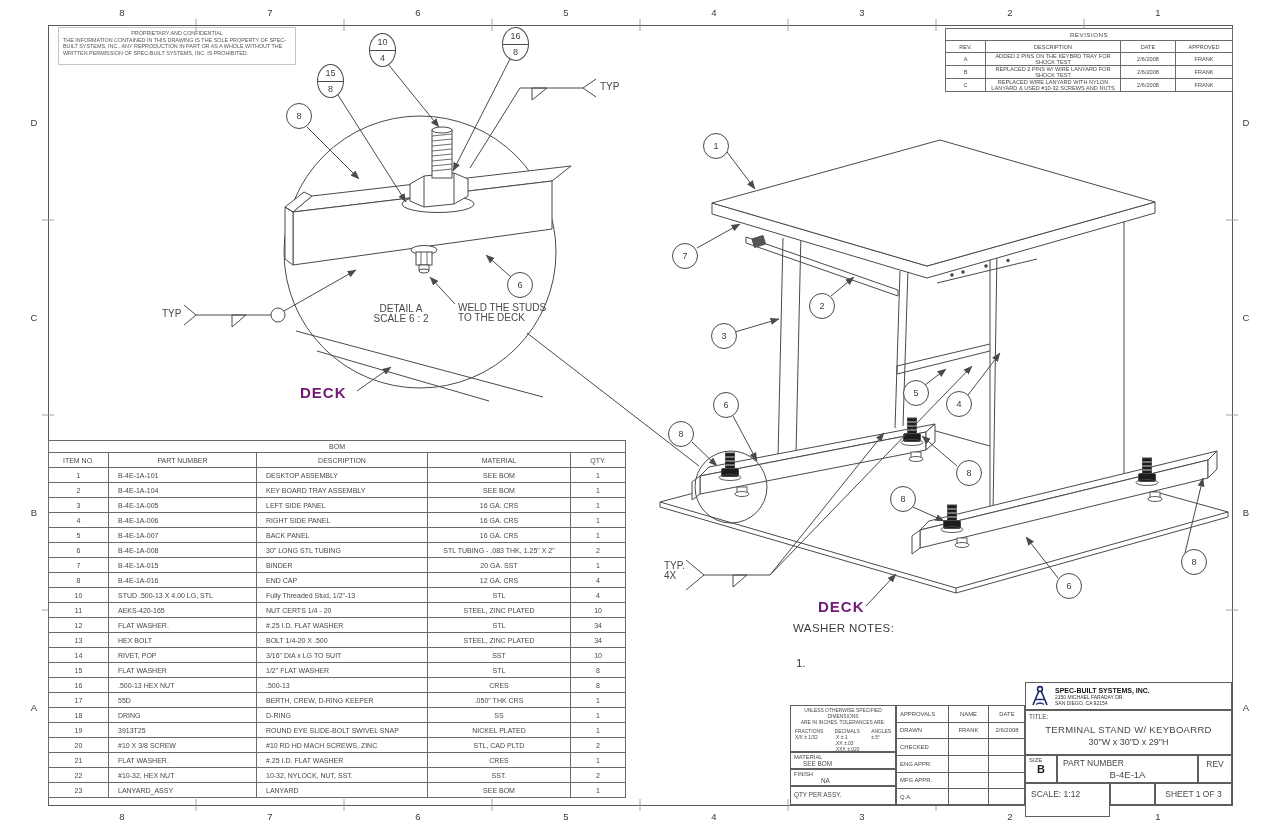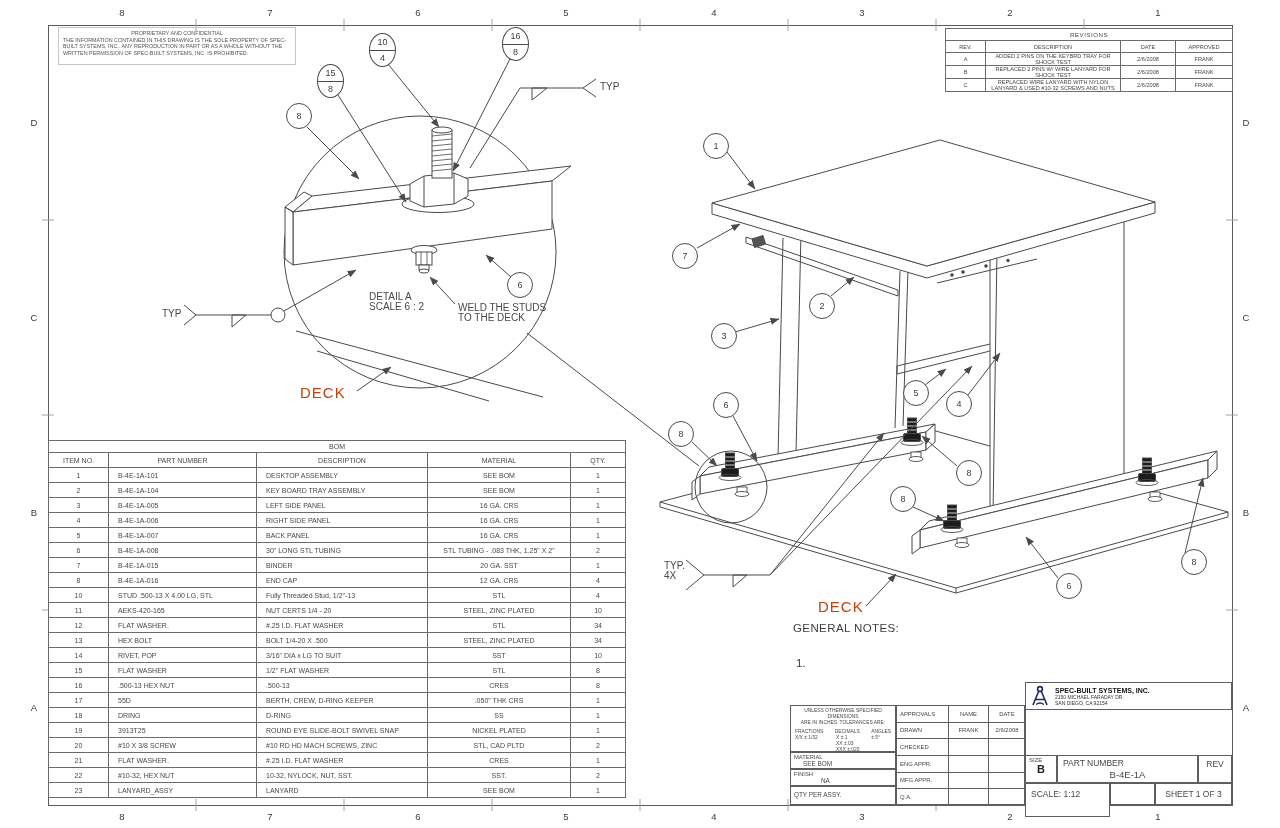--- a/index.html
+++ b/index.html
@@ -34,21 +34,21 @@
   .bom-table .hdr td { height:15px; }
   .bom-table td.l { text-align:left; padding-left:9px; }
 
   
   .balloon { position:absolute; width:26px; height:26px; border:1px solid #4a4a4a; border-radius:50%; background:#fff; display:flex; align-items:center; justify-content:center; font-size:9px; color:#3c3c3c; z-index:3; }
   .balloon2 { position:absolute; width:27px; height:34px; border:1px solid #4a4a4a; border-radius:50%; background:#fff; display:flex; flex-direction:column; font-size:9px; color:#3c3c3c; z-index:3; }
   .balloon2 span { flex:1; display:flex; align-items:center; justify-content:center; }
   .balloon2 span:first-child { border-bottom:1px solid #4a4a4a; }
 
   .lbl { position:absolute; z-index:3; color:#474747; }
-  .deckl { font-size:15px; font-weight:normal; letter-spacing:1px; color:#c2410c; }
+  .deckl { font-size:15px; font-weight:bold; letter-spacing:1px; color:#701a75; }
   .s8 { font-size:10px; line-height:10px; }
   .notes-h { font-size:11.5px; letter-spacing:.4px; color:#3d3d3d; }
   .notes-t { font-size:11.5px; line-height:14px; color:#3d3d3d; }
 
   
   .tb-box { position:absolute; border:1px solid #5e5e5e; background:#fff; z-index:2; color:#474747; }
   .logo-row { display:flex; align-items:center; gap:5px; padding:2px 4px; }
   .logo-name { font-size:7px; font-weight:bold; color:#111; }
   .logo-addr { font-size:5px; color:#333; line-height:6px; }
   .tolbox { font-size:4.9px; line-height:6px; text-align:center; padding-top:2px; }
@@ -516,21 +516,21 @@
   <div class="balloon2" style="left:502px;top:27px">
     <span>16</span>
       <span>8</span>
   </div>
   <div class="balloon" style="left:507px;top:272px">
       <span>6</span>
     </div>
 
   <div class="lbl s8" style="left:600px;top:82px">TYP</div>
   <div class="lbl s8" style="left:162px;top:309px">TYP</div>
-  <div class="lbl s8" style="left:369px;top:292px;width:64px;">
+  <div class="lbl s8" style="left:369px;top:304px;width:64px;text-align:center">
     <div>DETAIL A</div>
     <div>SCALE 6 : 2</div>
   </div>
   <div class="lbl s8" style="left:458px;top:303px">
     <div>WELD THE STUDS</div>
     <div>TO THE DECK</div>
   </div>
   <div class="lbl deckl" style="left:300px;top:384px">DECK</div>
 
   <div class="balloon" style="left:703px;top:133px">
@@ -569,21 +569,21 @@
   <div class="balloon" style="left:1056px;top:573px">
       <span>6</span>
     </div>
 
   <div class="lbl s8" style="left:664px;top:561px">
     <div>TYP.</div>
     <div>4X</div>
   </div>
   <div class="lbl deckl" style="left:818px;top:598px">DECK</div>
 
-  <div class="lbl notes-h" style="left:793px;top:622px">GENERAL NOTES:</div>
+  <div class="lbl notes-h" style="left:793px;top:622px">WASHER NOTES:</div>
   <div class="lbl notes-t" style="left:796px;top:656px">1.</div>
   <div class="lbl notes-t" style="left:830px;top:656px;width:330px">
   </div>
 
   <div class="tb-box" style="left:1025px;top:682px;width:207px;height:28px">
     <div class="logo-row">
       <svg width="20" height="22" viewBox="0 0 20 22">
         <circle cx="10" cy="4" r="2.4" fill="none" stroke="#1b2a6b" stroke-width="1.6"></circle>
         <path d="M8.8,6 L3,20 M11.2,6 L17,20 M5.3,14.5 L14.7,14.5" stroke="#1b2a6b" stroke-width="1.6" fill="none"></path>
         <path d="M6,19.5 Q10,16.5 14,19.5" stroke="#1b2a6b" stroke-width="1.3" fill="none"></path>
@@ -647,20 +647,25 @@
 
     <div>MFG APPR.</div>
     <div class="cc"></div>
     <div class="cc"></div>
 
     <div>Q.A.</div>
     <div class="cc"></div>
     <div class="cc"></div>
   </div>
 
+  <div class="tb-box" style="left:1025px;top:710px;width:207px;height:45px">
+    <div class="title-lab">TITLE:</div>
+    <div class="title-l1">TERMINAL STAND W/ KEYBOARRD</div>
+    <div class="title-l2">30"W x 30"D x 29"H</div>
+  </div>
   <div class="tb-box" style="left:1025px;top:755px;width:32px;height:28px">
     <div class="size-lab">SIZE</div>
     <div class="size-val">B</div>
   </div>
   <div class="tb-box" style="left:1057px;top:755px;width:141px;height:28px">
     <div class="pn-lab">PART NUMBER</div>
     <div class="pn-val">B-4E-1A</div>
   </div>
   <div class="tb-box" style="left:1198px;top:755px;width:34px;height:28px">
     <div class="rev-lab">REV</div>

